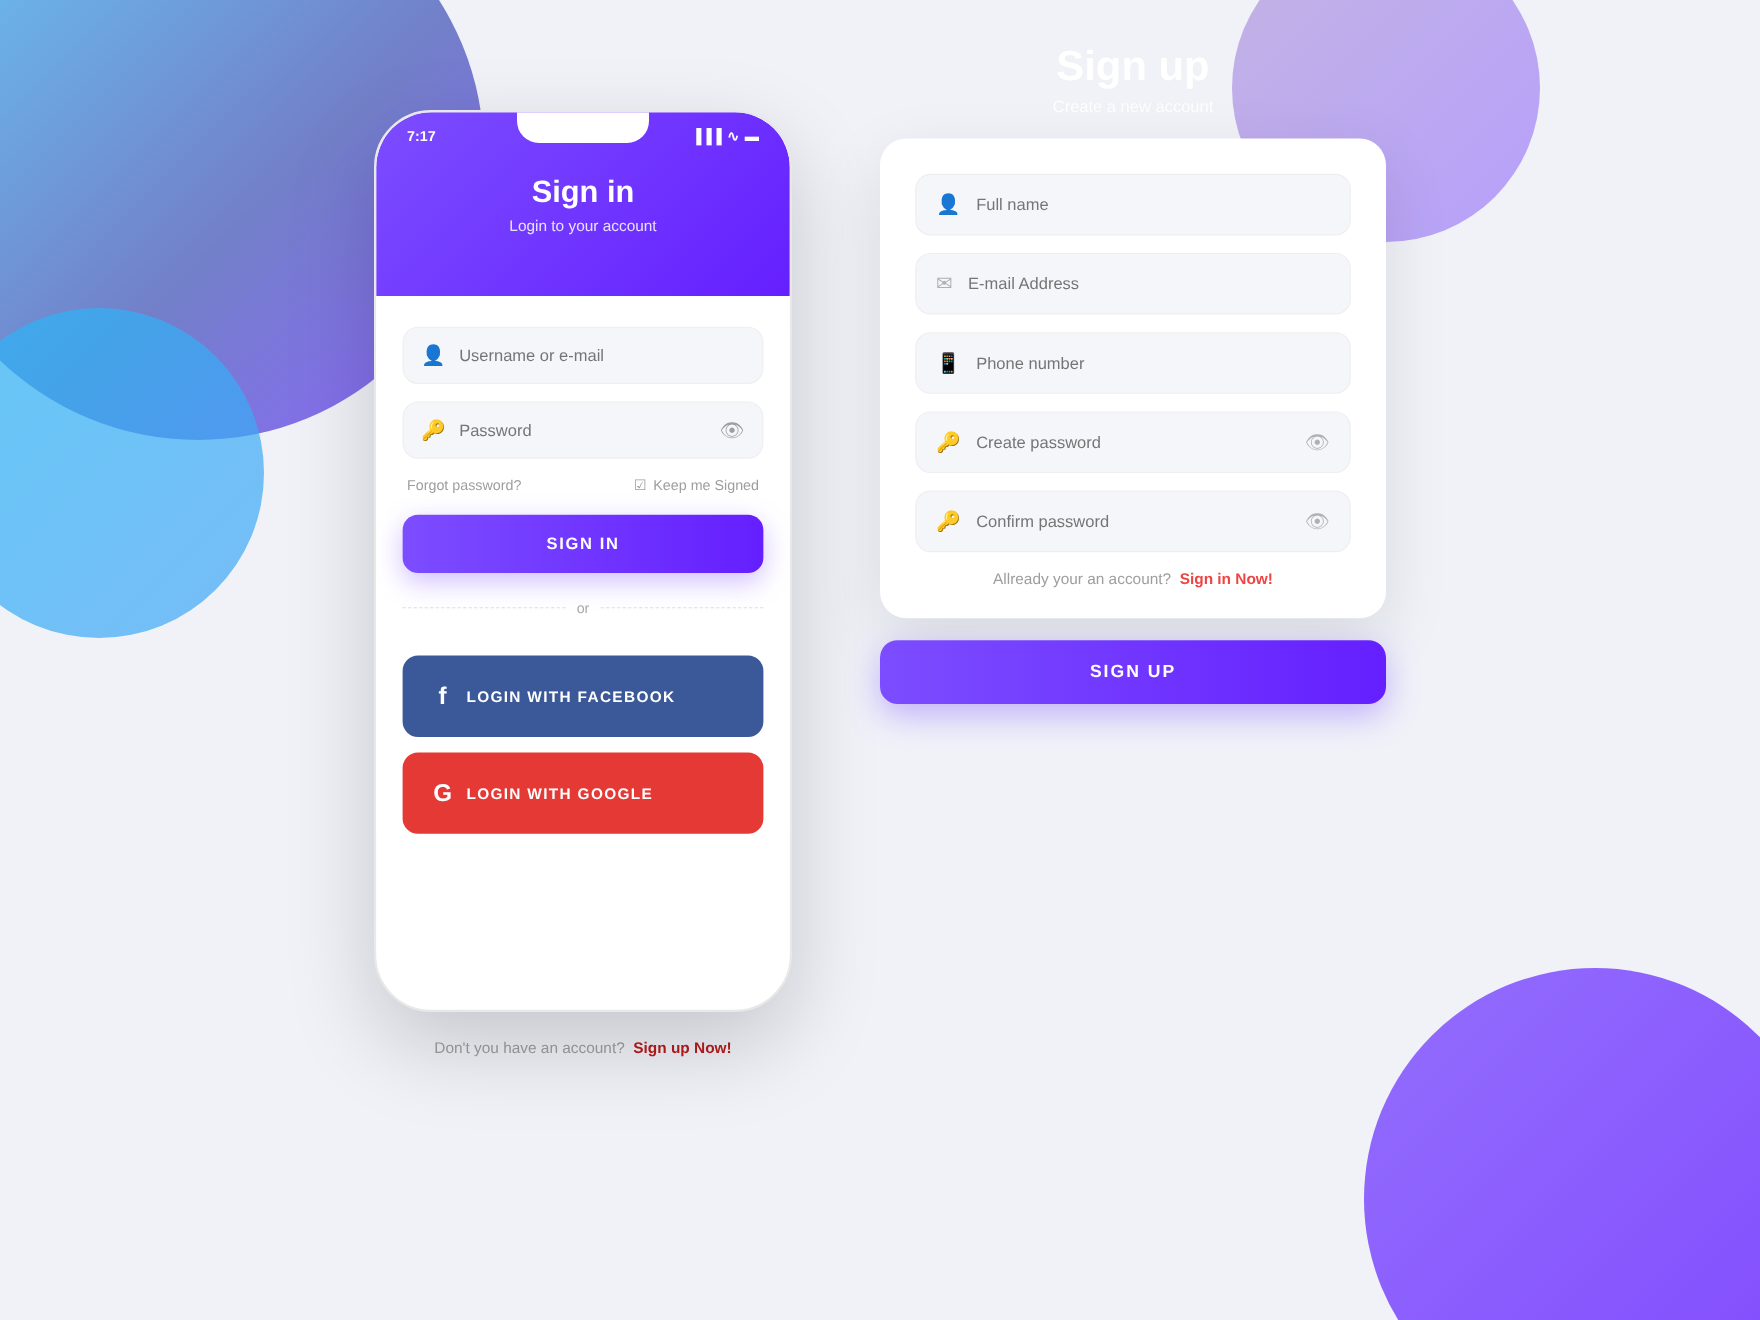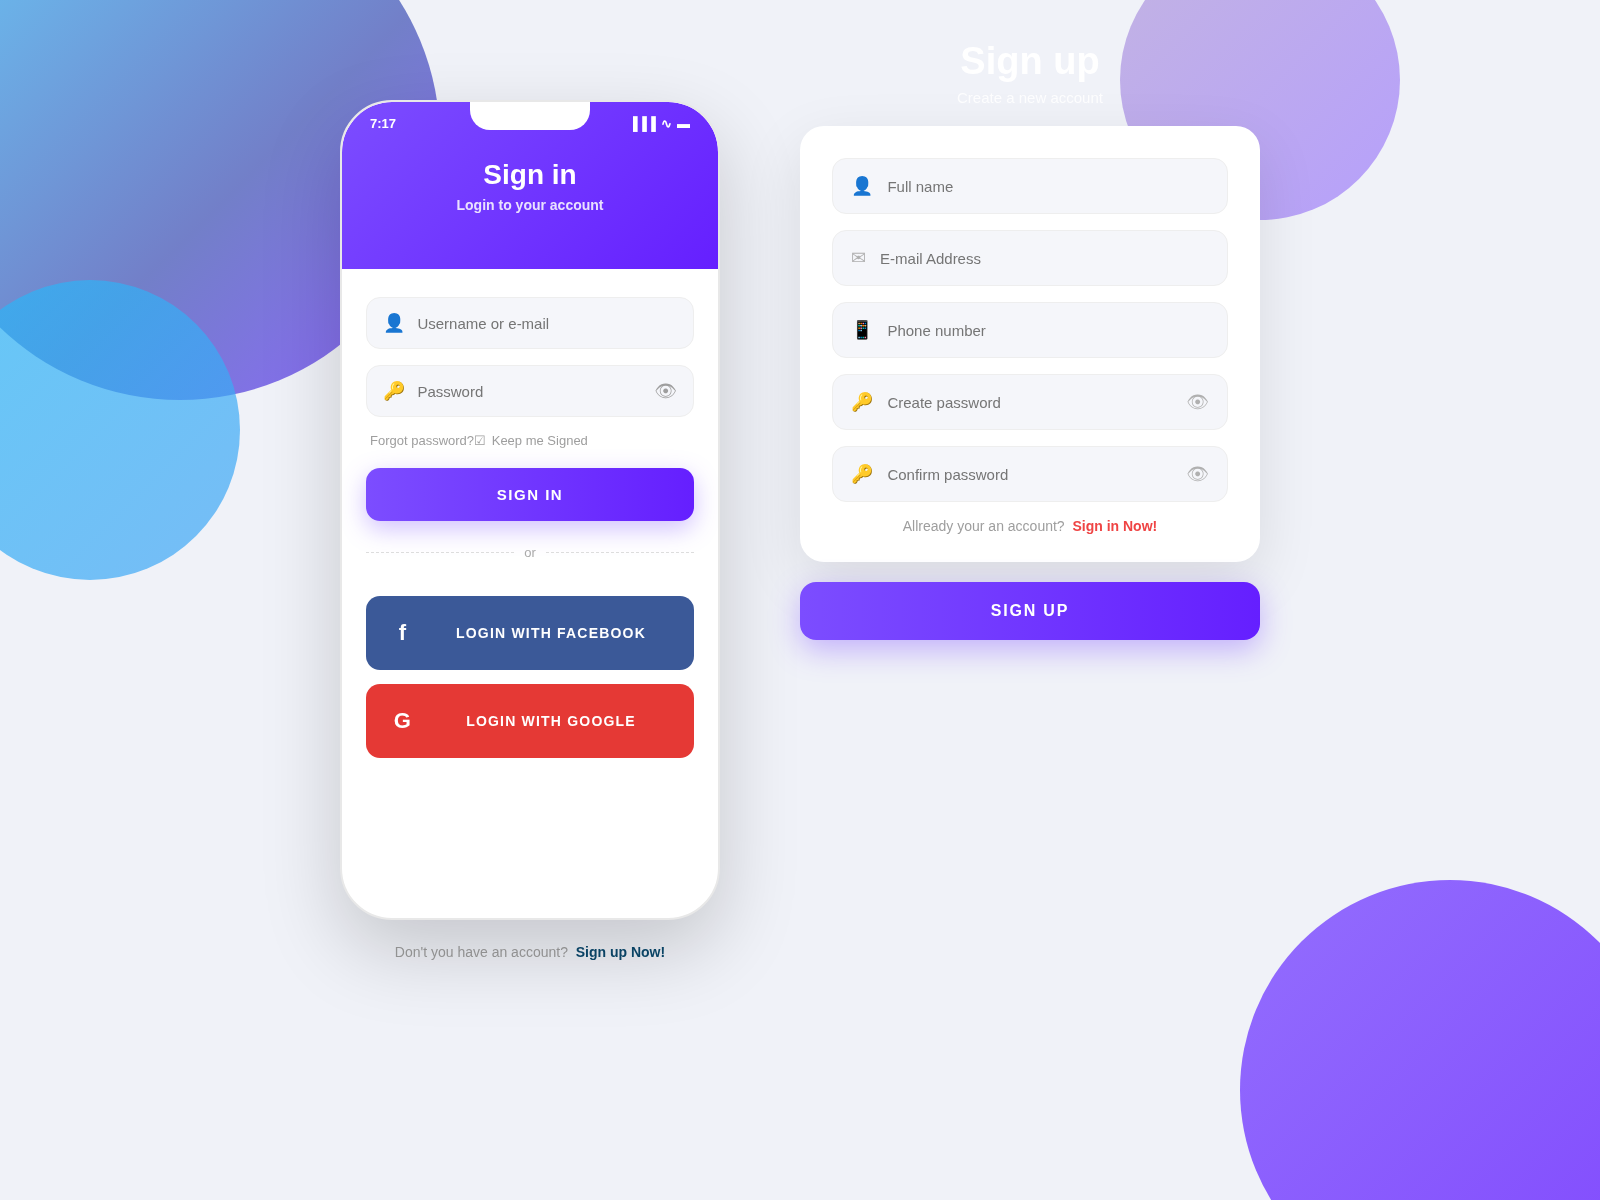--- a/index.html
+++ b/index.html
@@ -133,21 +133,21 @@
 
     .phone-title-area h2 {
       font-size: 28px;
       font-weight: 700;
       margin-bottom: 6px;
     }
 
     .phone-title-area p {
       font-size: 14px;
       opacity: 0.85;
-      font-weight: 700;
+      font-weight: 400;
     }
 
     .phone-body {
       background: white;
       border-radius: 30px 30px 50px 50px;
       margin: 0;
       padding: 28px 24px 32px;
     }
 
     .input-field {
@@ -177,20 +177,21 @@
     }
 
     .eye-icon {
       color: #9e9e9e;
       font-size: 18px;
       cursor: pointer;
     }
 
     .forgot-row {
       display: flex;
+      justify-content: space-between;
       align-items: center;
       margin: 4px 4px 20px;
     }
 
     .forgot-row span {
       font-size: 13px;
       color: #9e9e9e;
     }
 
     .keep-signed {
@@ -269,32 +270,32 @@
       justify-content: center;
       font-size: 22px;
       font-weight: 900;
       color: white;
       margin-right: 0;
       flex-shrink: 0;
     }
 
     .social-btn-text {
       flex: 1;
-      text-align: center;
+      text-align: left;
     }
 
     .bottom-text {
       text-align: center;
       margin-top: 24px;
       font-size: 14px;
       color: #9e9e9e;
     }
 
     .bottom-text a {
-      color: #0c4a6e;
+      color: #b91c1c;
       font-weight: 600;
       text-decoration: none;
     }
 
     
     .signup-panel {
       display: flex;
       flex-direction: column;
       align-items: center;
       margin-top: 0;

